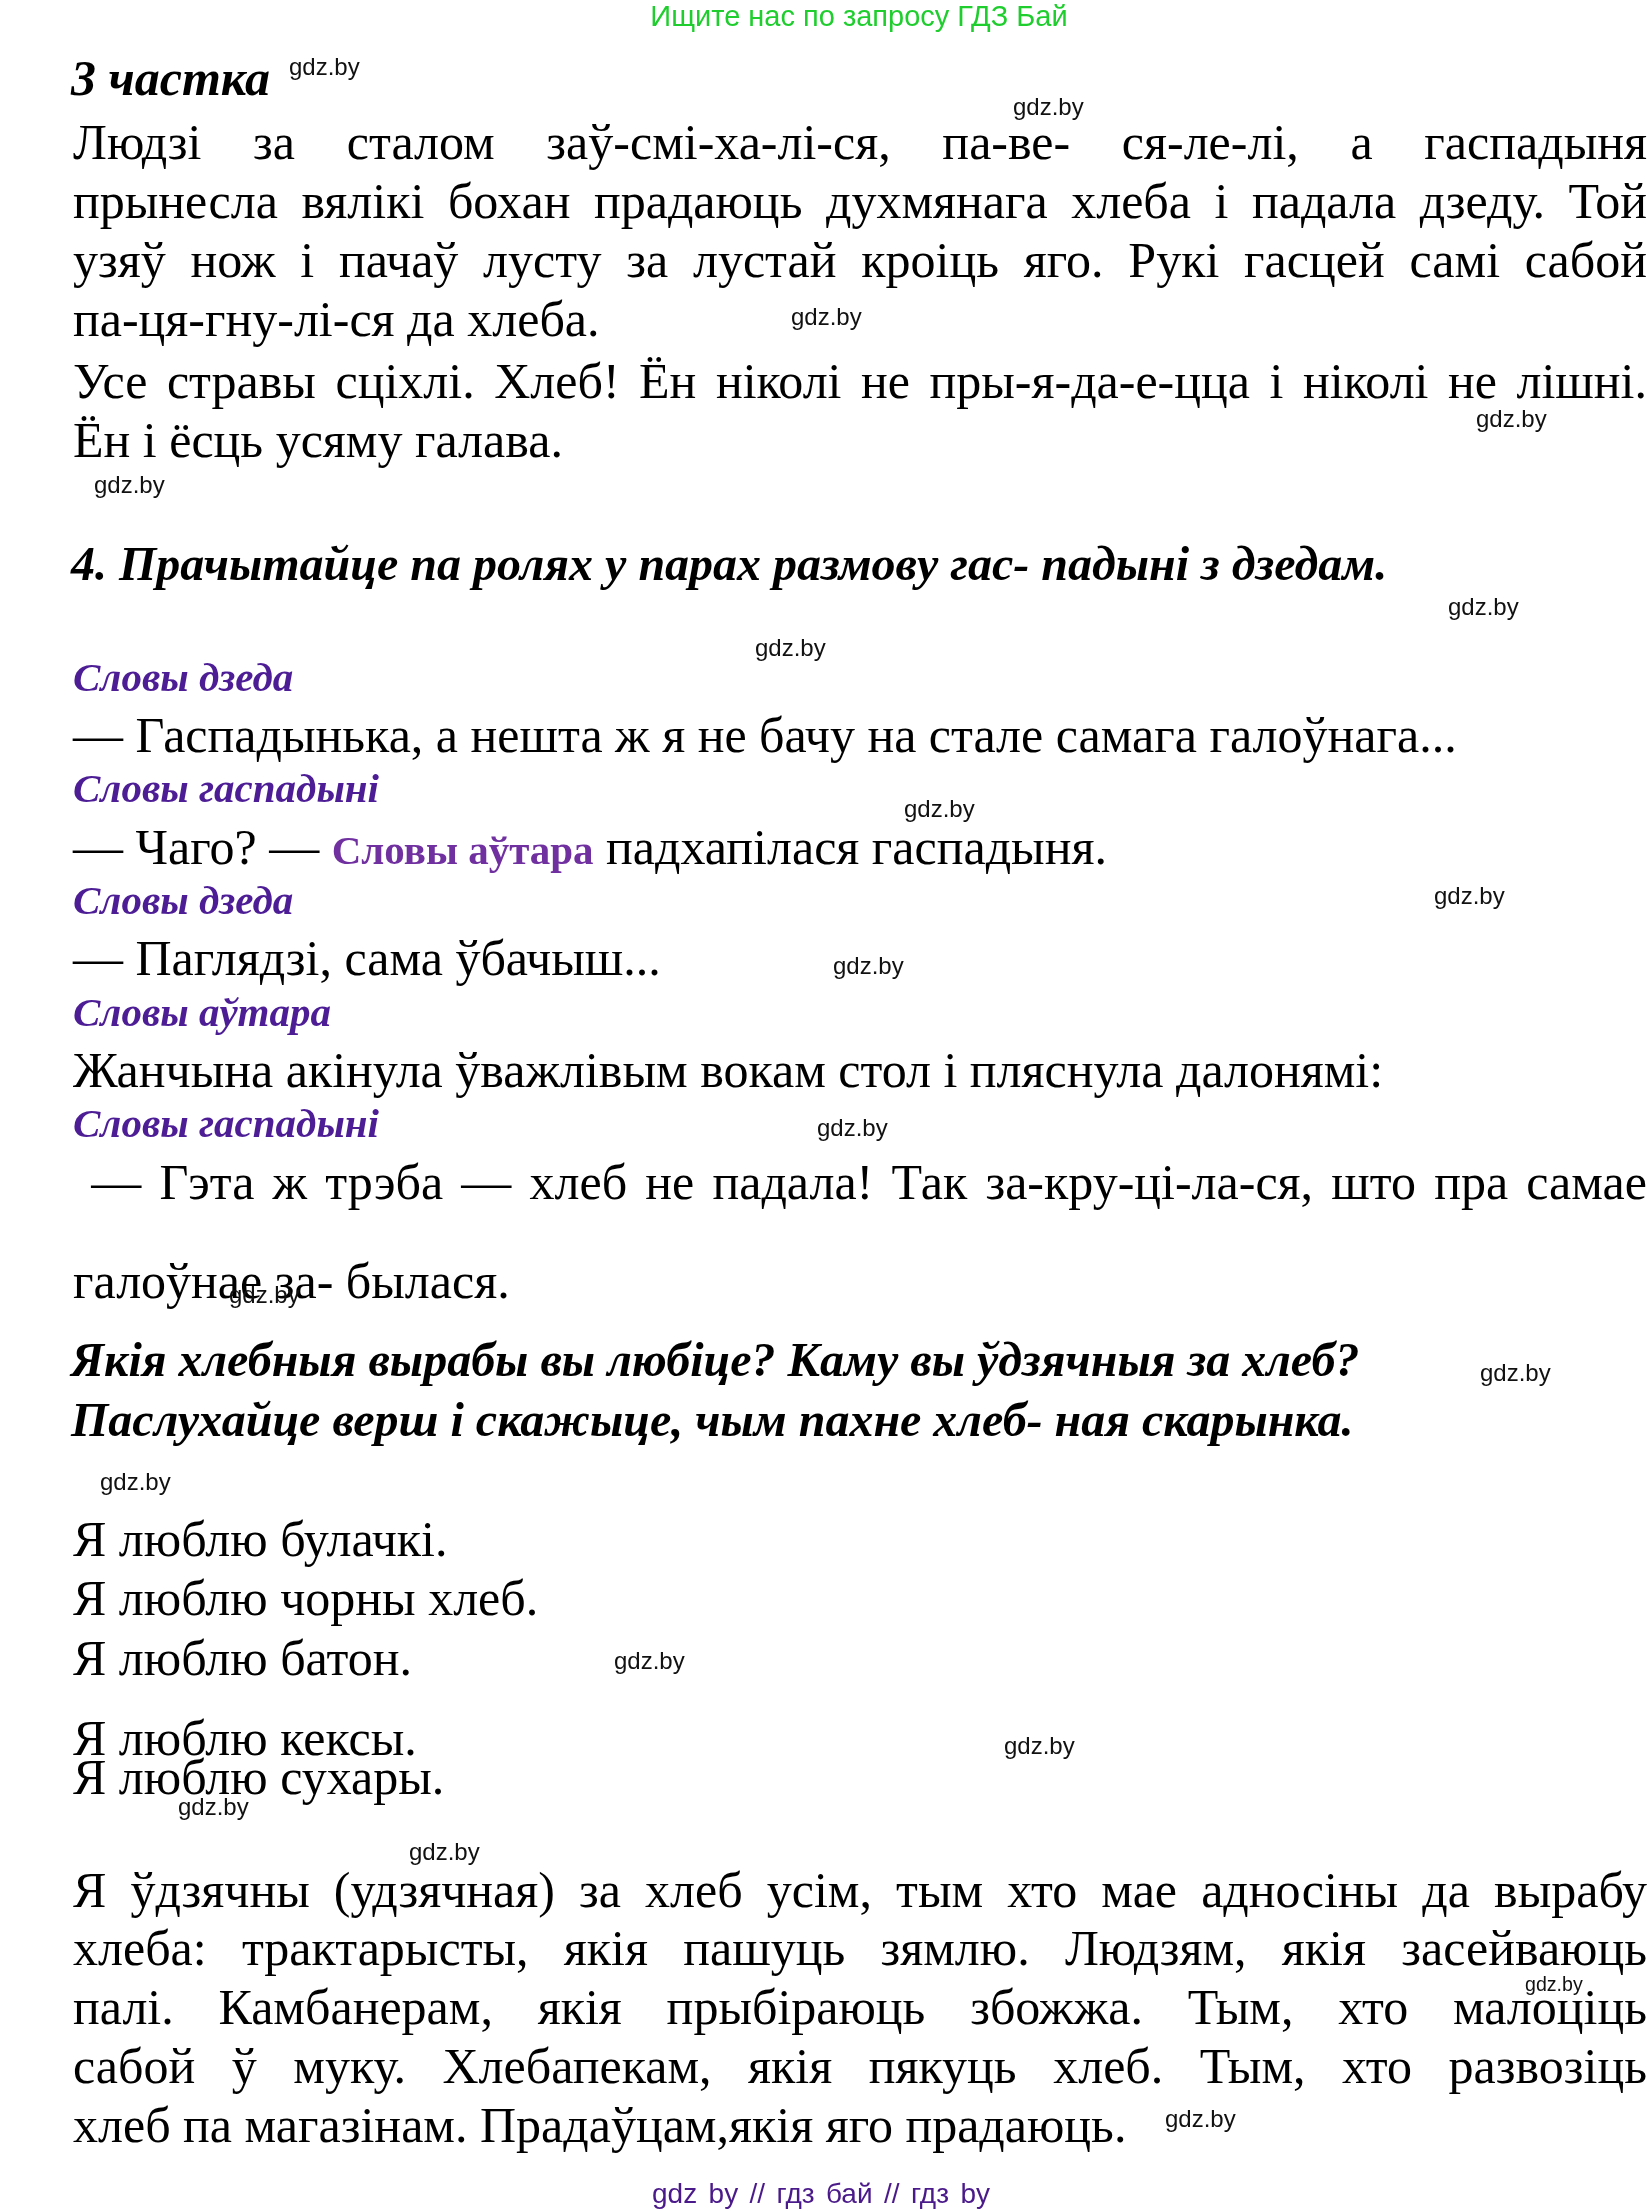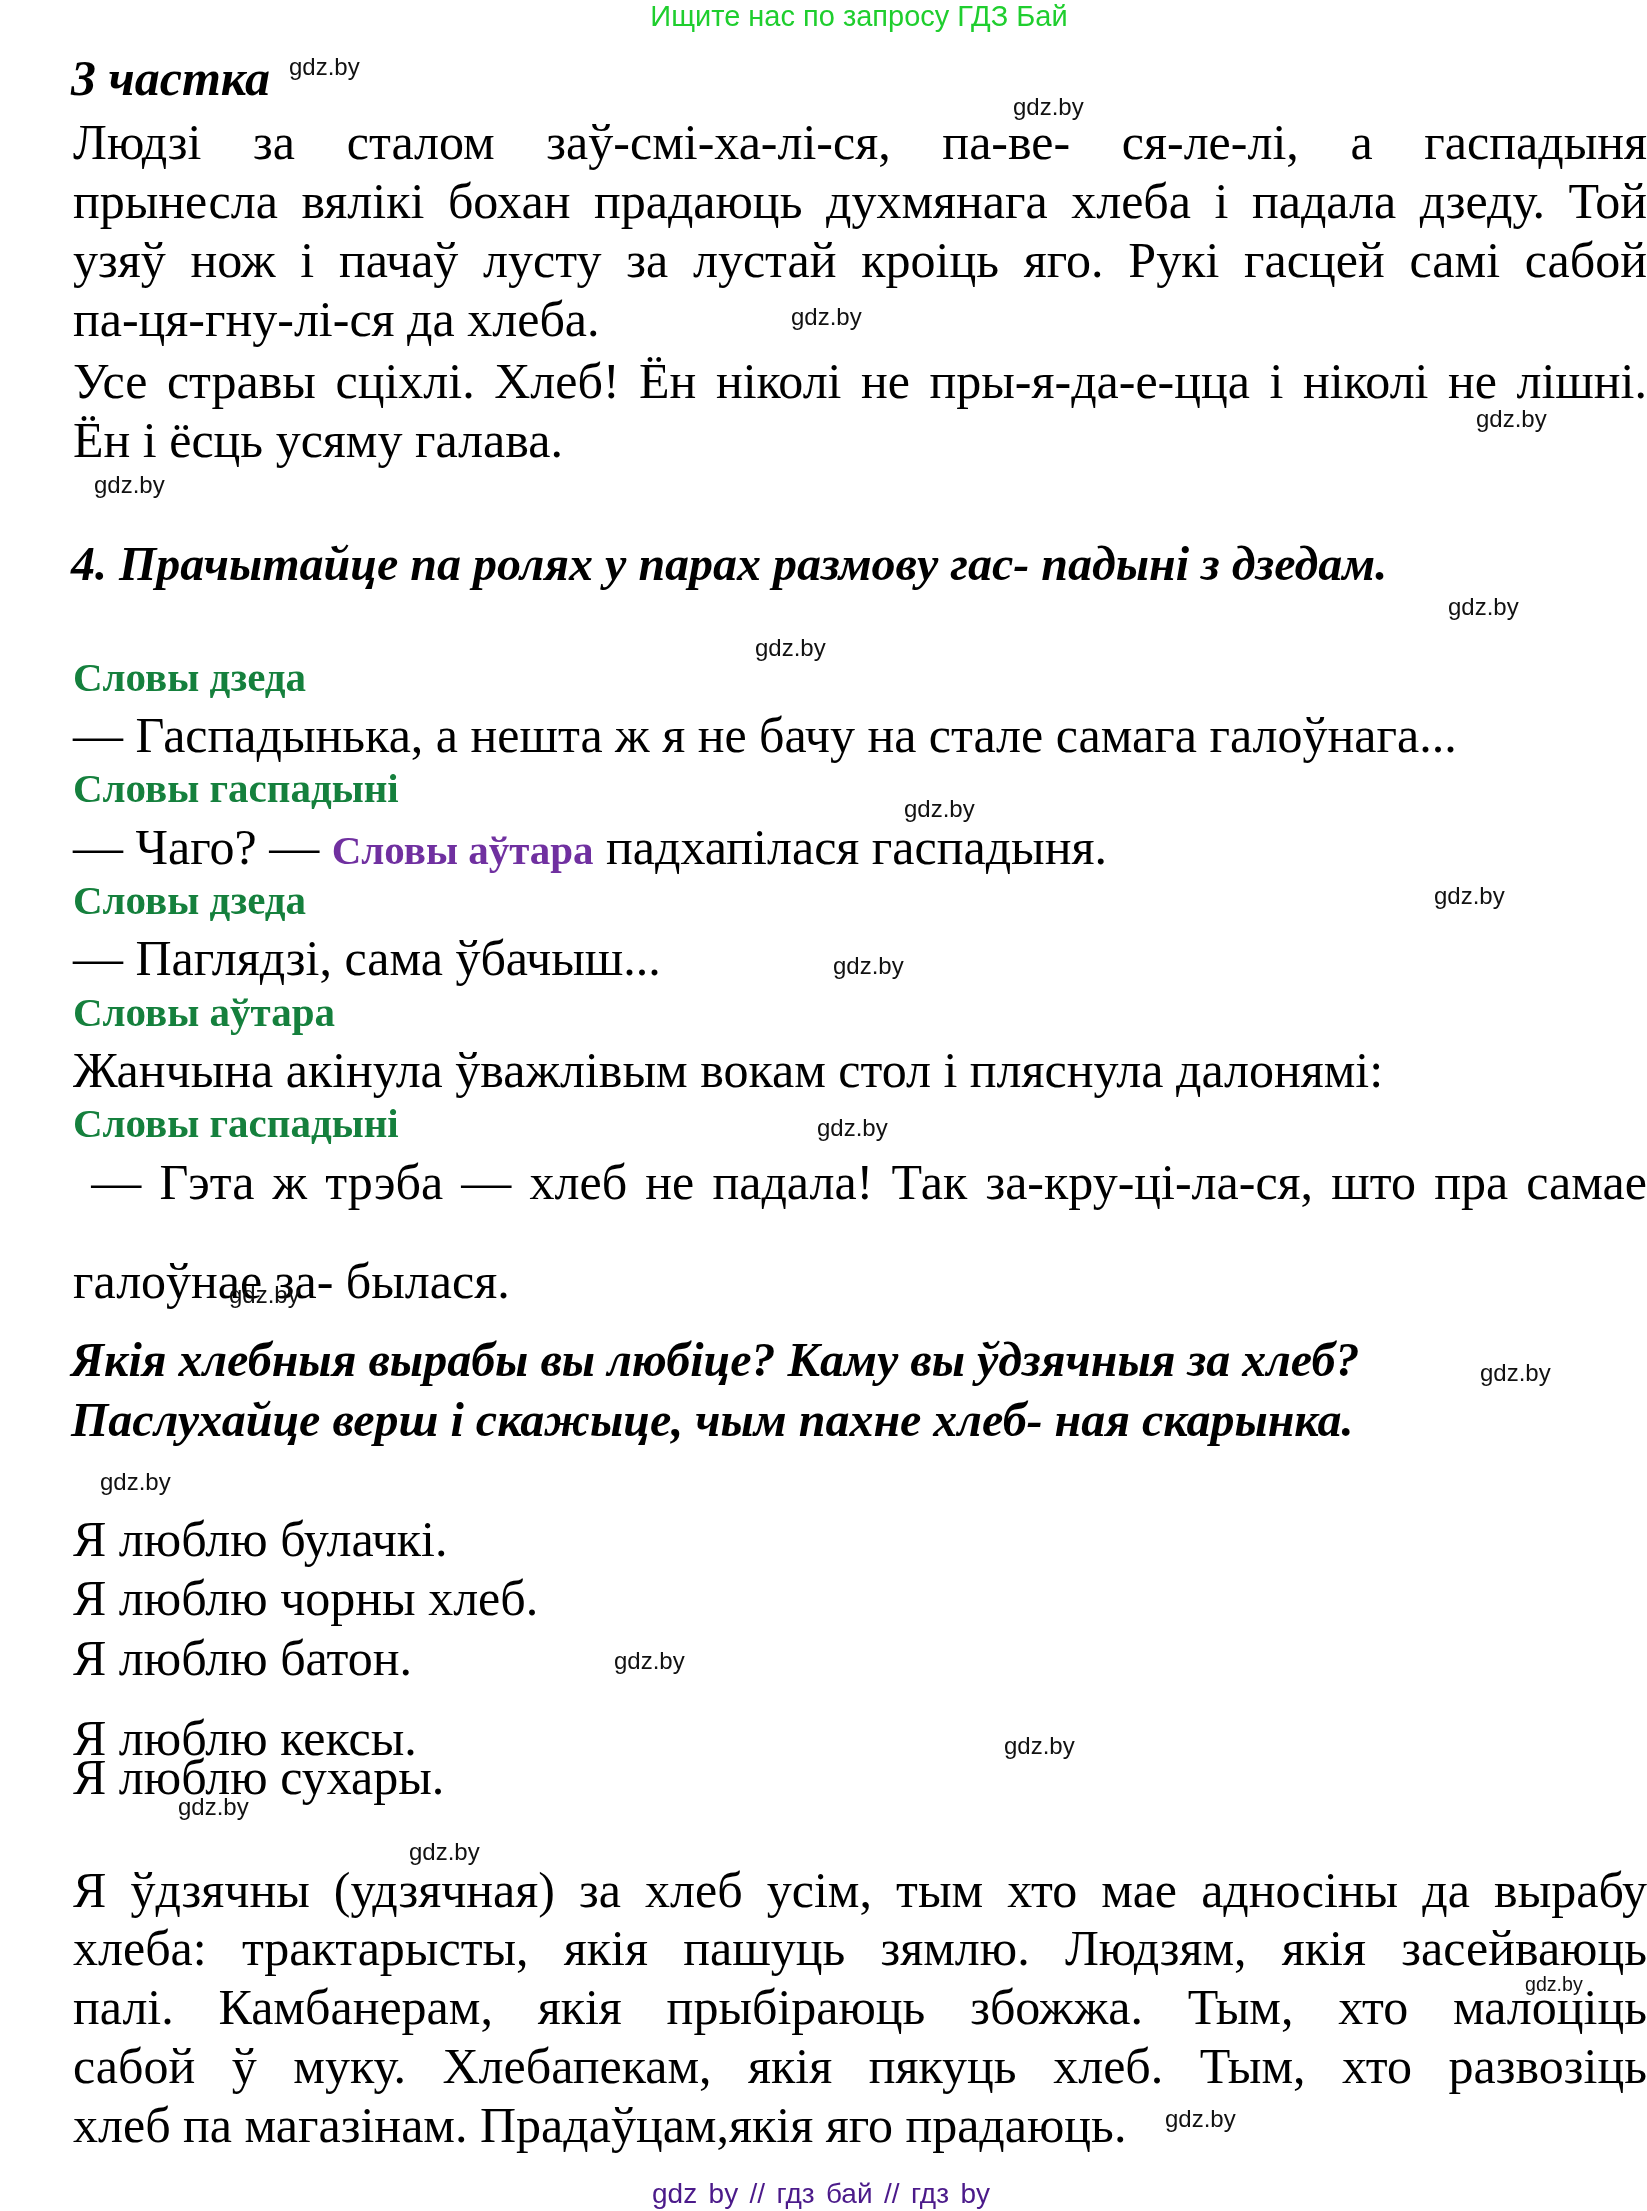--- a/index.html
+++ b/index.html
@@ -9,21 +9,21 @@
   .top-banner { left: 0; width: 1648px; top: 0; text-align: center;
                 font-family: "Liberation Sans", "DejaVu Sans", sans-serif;
                 font-size: 29px; color: #1fce2e; line-height: 32px; }
   .wm { font-family: "Liberation Sans", "DejaVu Sans", sans-serif;
         font-size: 24px; color: #111; line-height: 27px; }
   .body-line { left: 38px; font-size: 50px; line-height: 59px; }
   .justify { left: 38px; width: 1574px; font-size: 50px; line-height: 59px;
              text-align: justify; text-align-last: justify; white-space: nowrap; }
   .heading-bi { font-weight: bold; font-style: italic; font-size: 48px; line-height: 57px; left: 36px; }
   .role { left: 38px; font-weight: bold; font-size: 41px; line-height: 46px; }
-  .purple { color: #15803d; }
+  .purple { color: #4c1d95; font-style: italic; }
   .footer { left: 0; width: 1572px; top: 2178px; text-align: center;
             font-family: "Liberation Sans", "DejaVu Sans", sans-serif;
             font-size: 28px; color: #4b1a8a; line-height: 32px; word-spacing: 3.6px; }
   .inline-role { font-weight: bold; font-size: 41px; color: #7030a0; }
 </style>
 </head>
 <body>
 
 <div class="abs top-banner">Ищите нас по запросу ГДЗ Бай</div>
 

